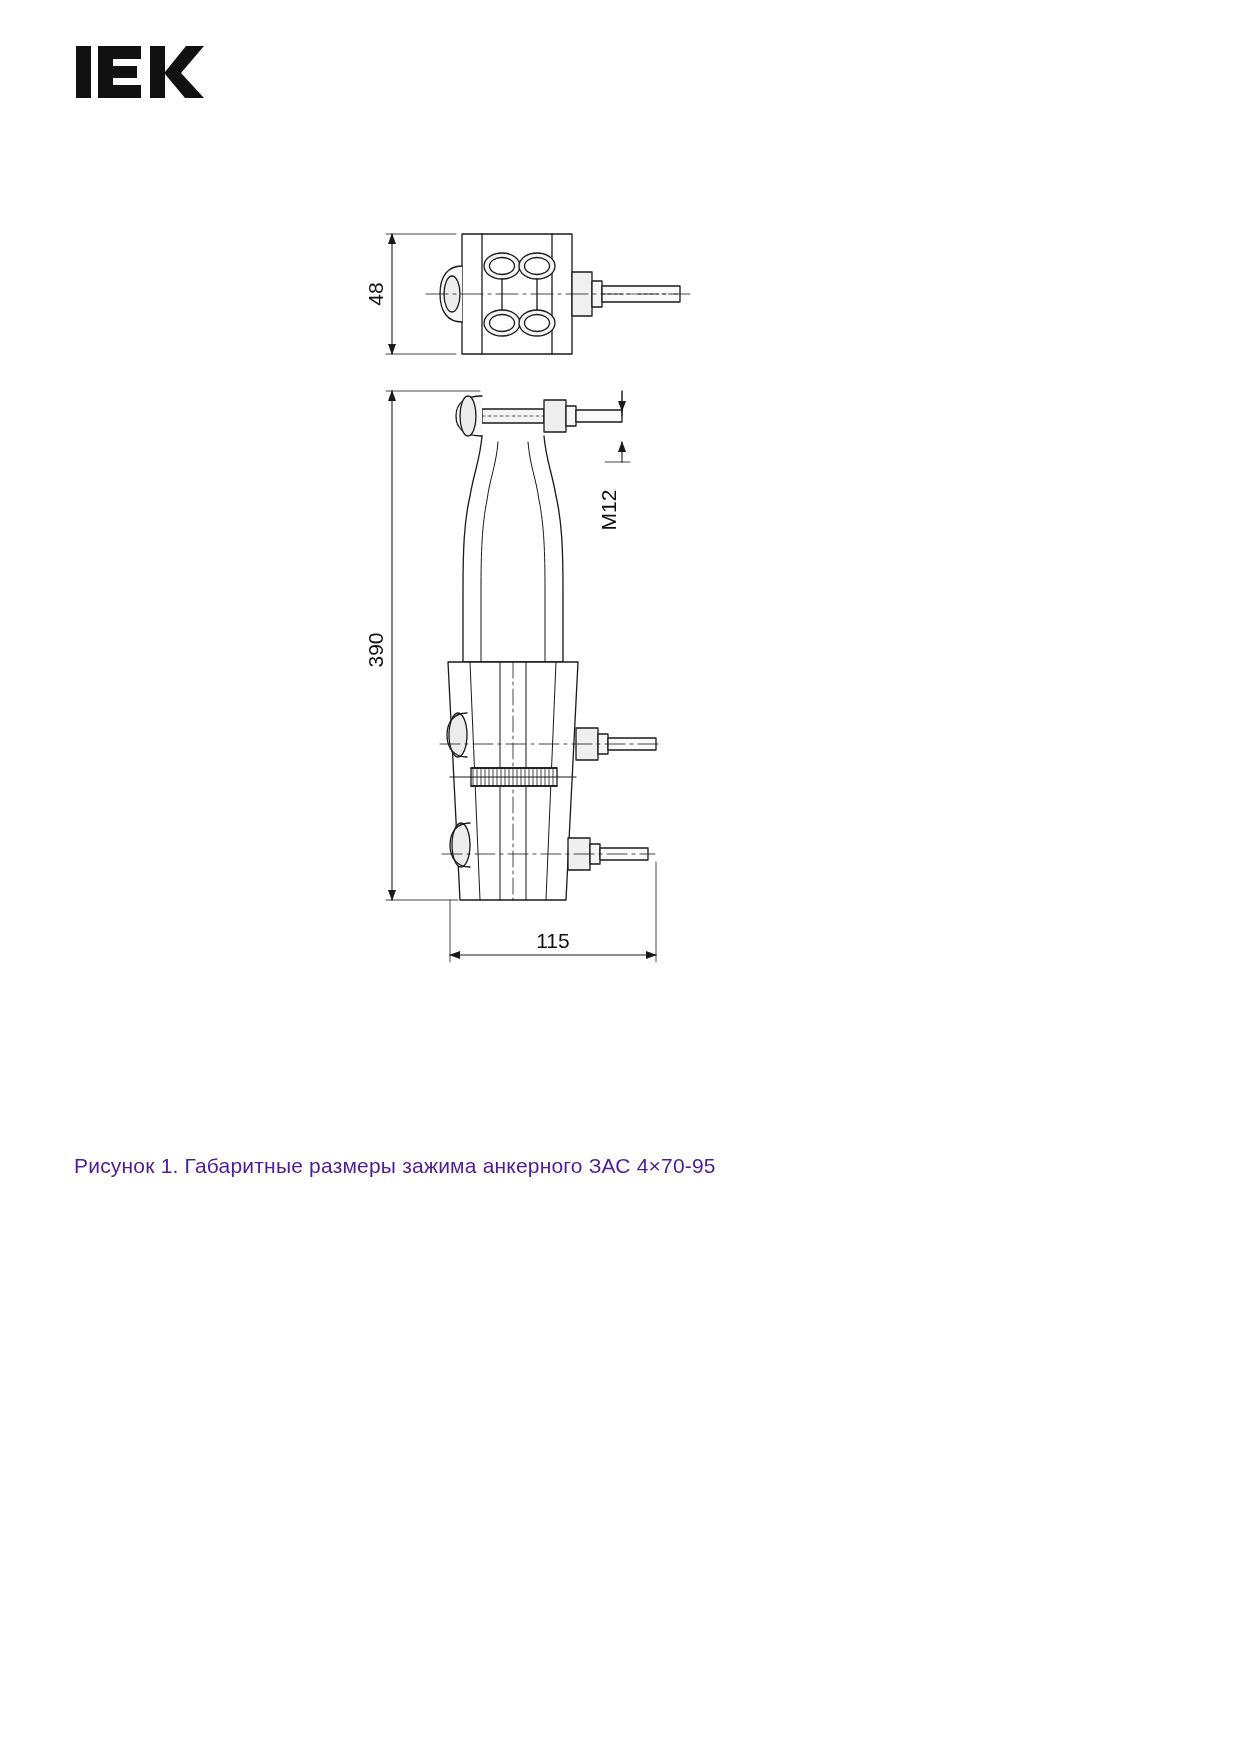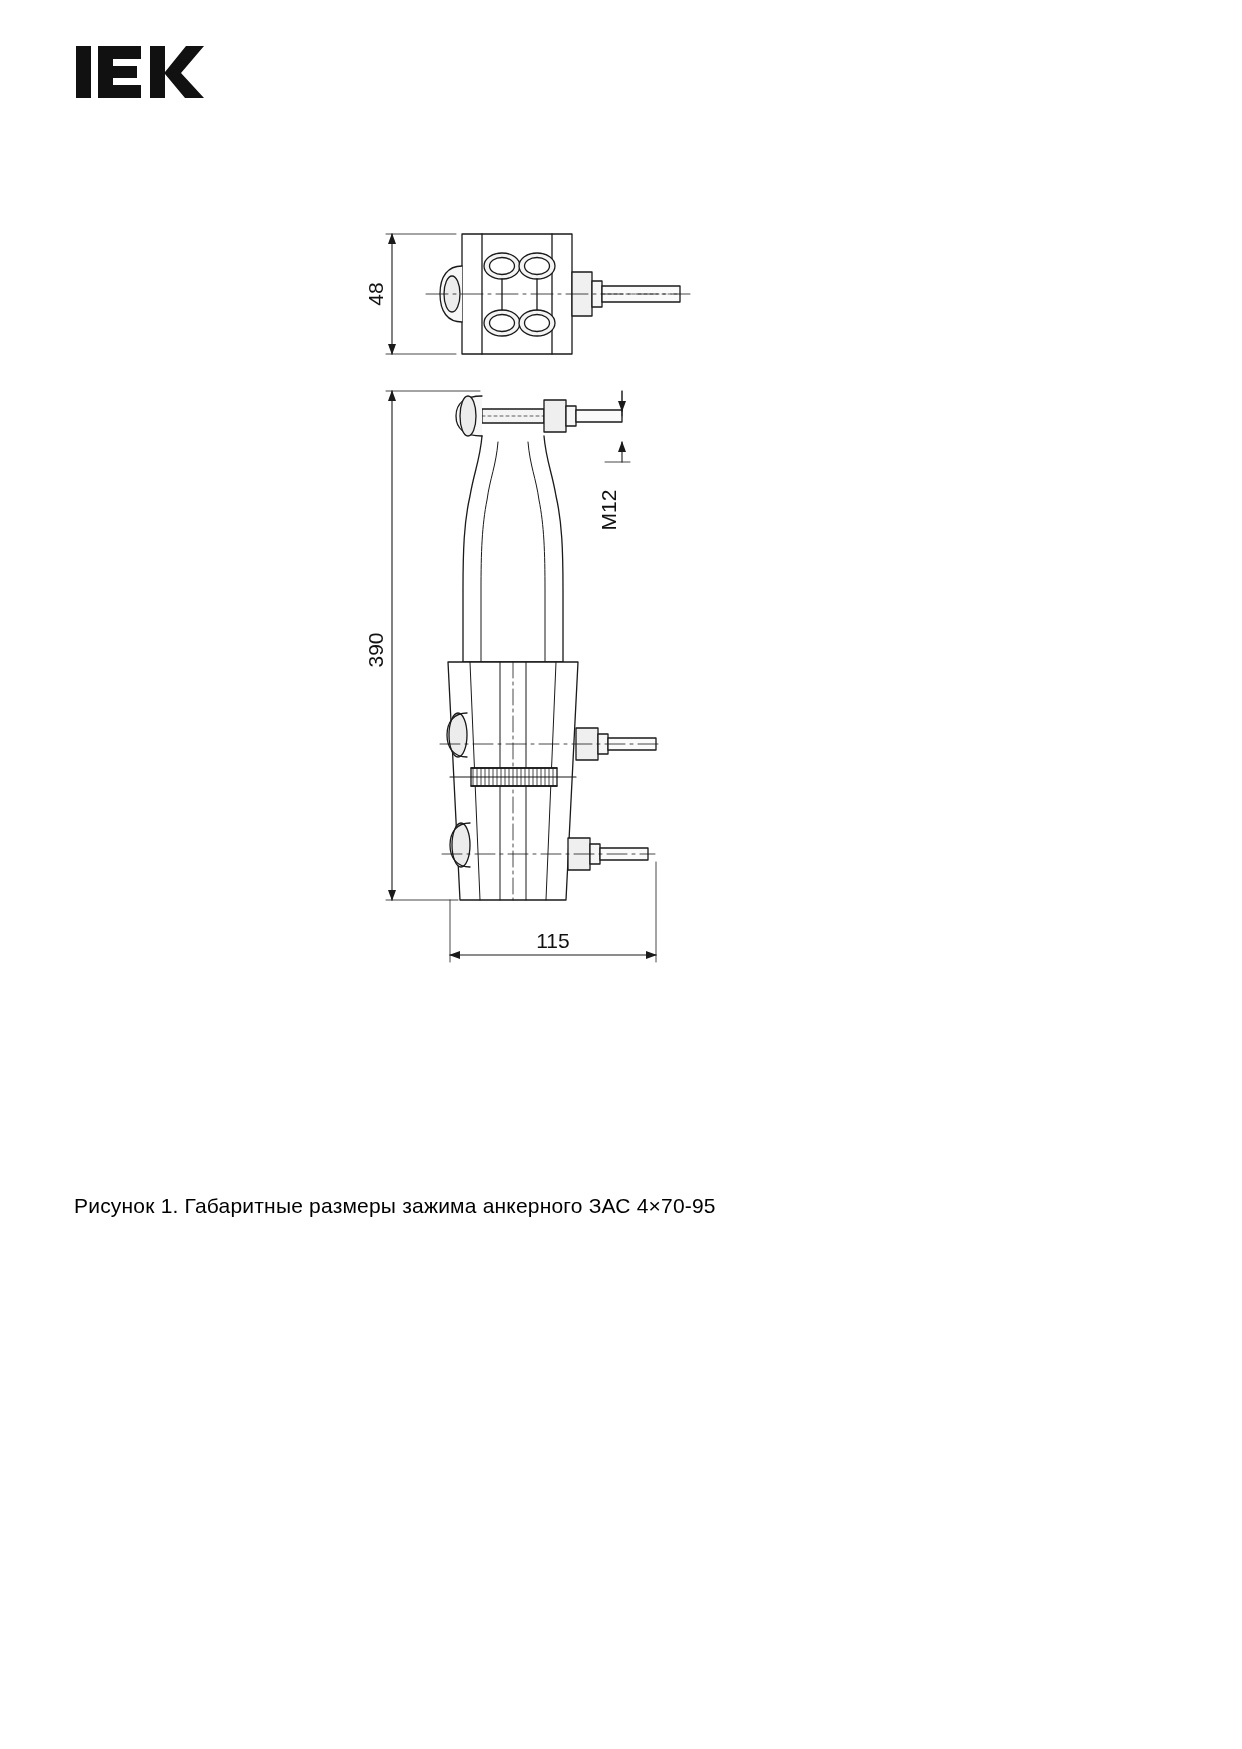--- a/index.html
+++ b/index.html
@@ -34,26 +34,26 @@
     height: 820px;
   }
   .drawing svg {
     display: block;
   }
 
   
   .caption {
     position: absolute;
     left: 74px;
-    top: 1192px;
+    top: 1152px;
     width: 1000px;
     font-size: 21px;
     line-height: 28px;
     letter-spacing: 0.2px;
-    color: #000000;
+    color: #4c1d95;
     white-space: nowrap;
   }
 </style>
 </head>
 <body>
 
 <div class="logo" title="IEK">
   <svg viewBox="0 0 130 66" width="130" height="66" aria-label="IEK">
     <g fill="#111111">
 

